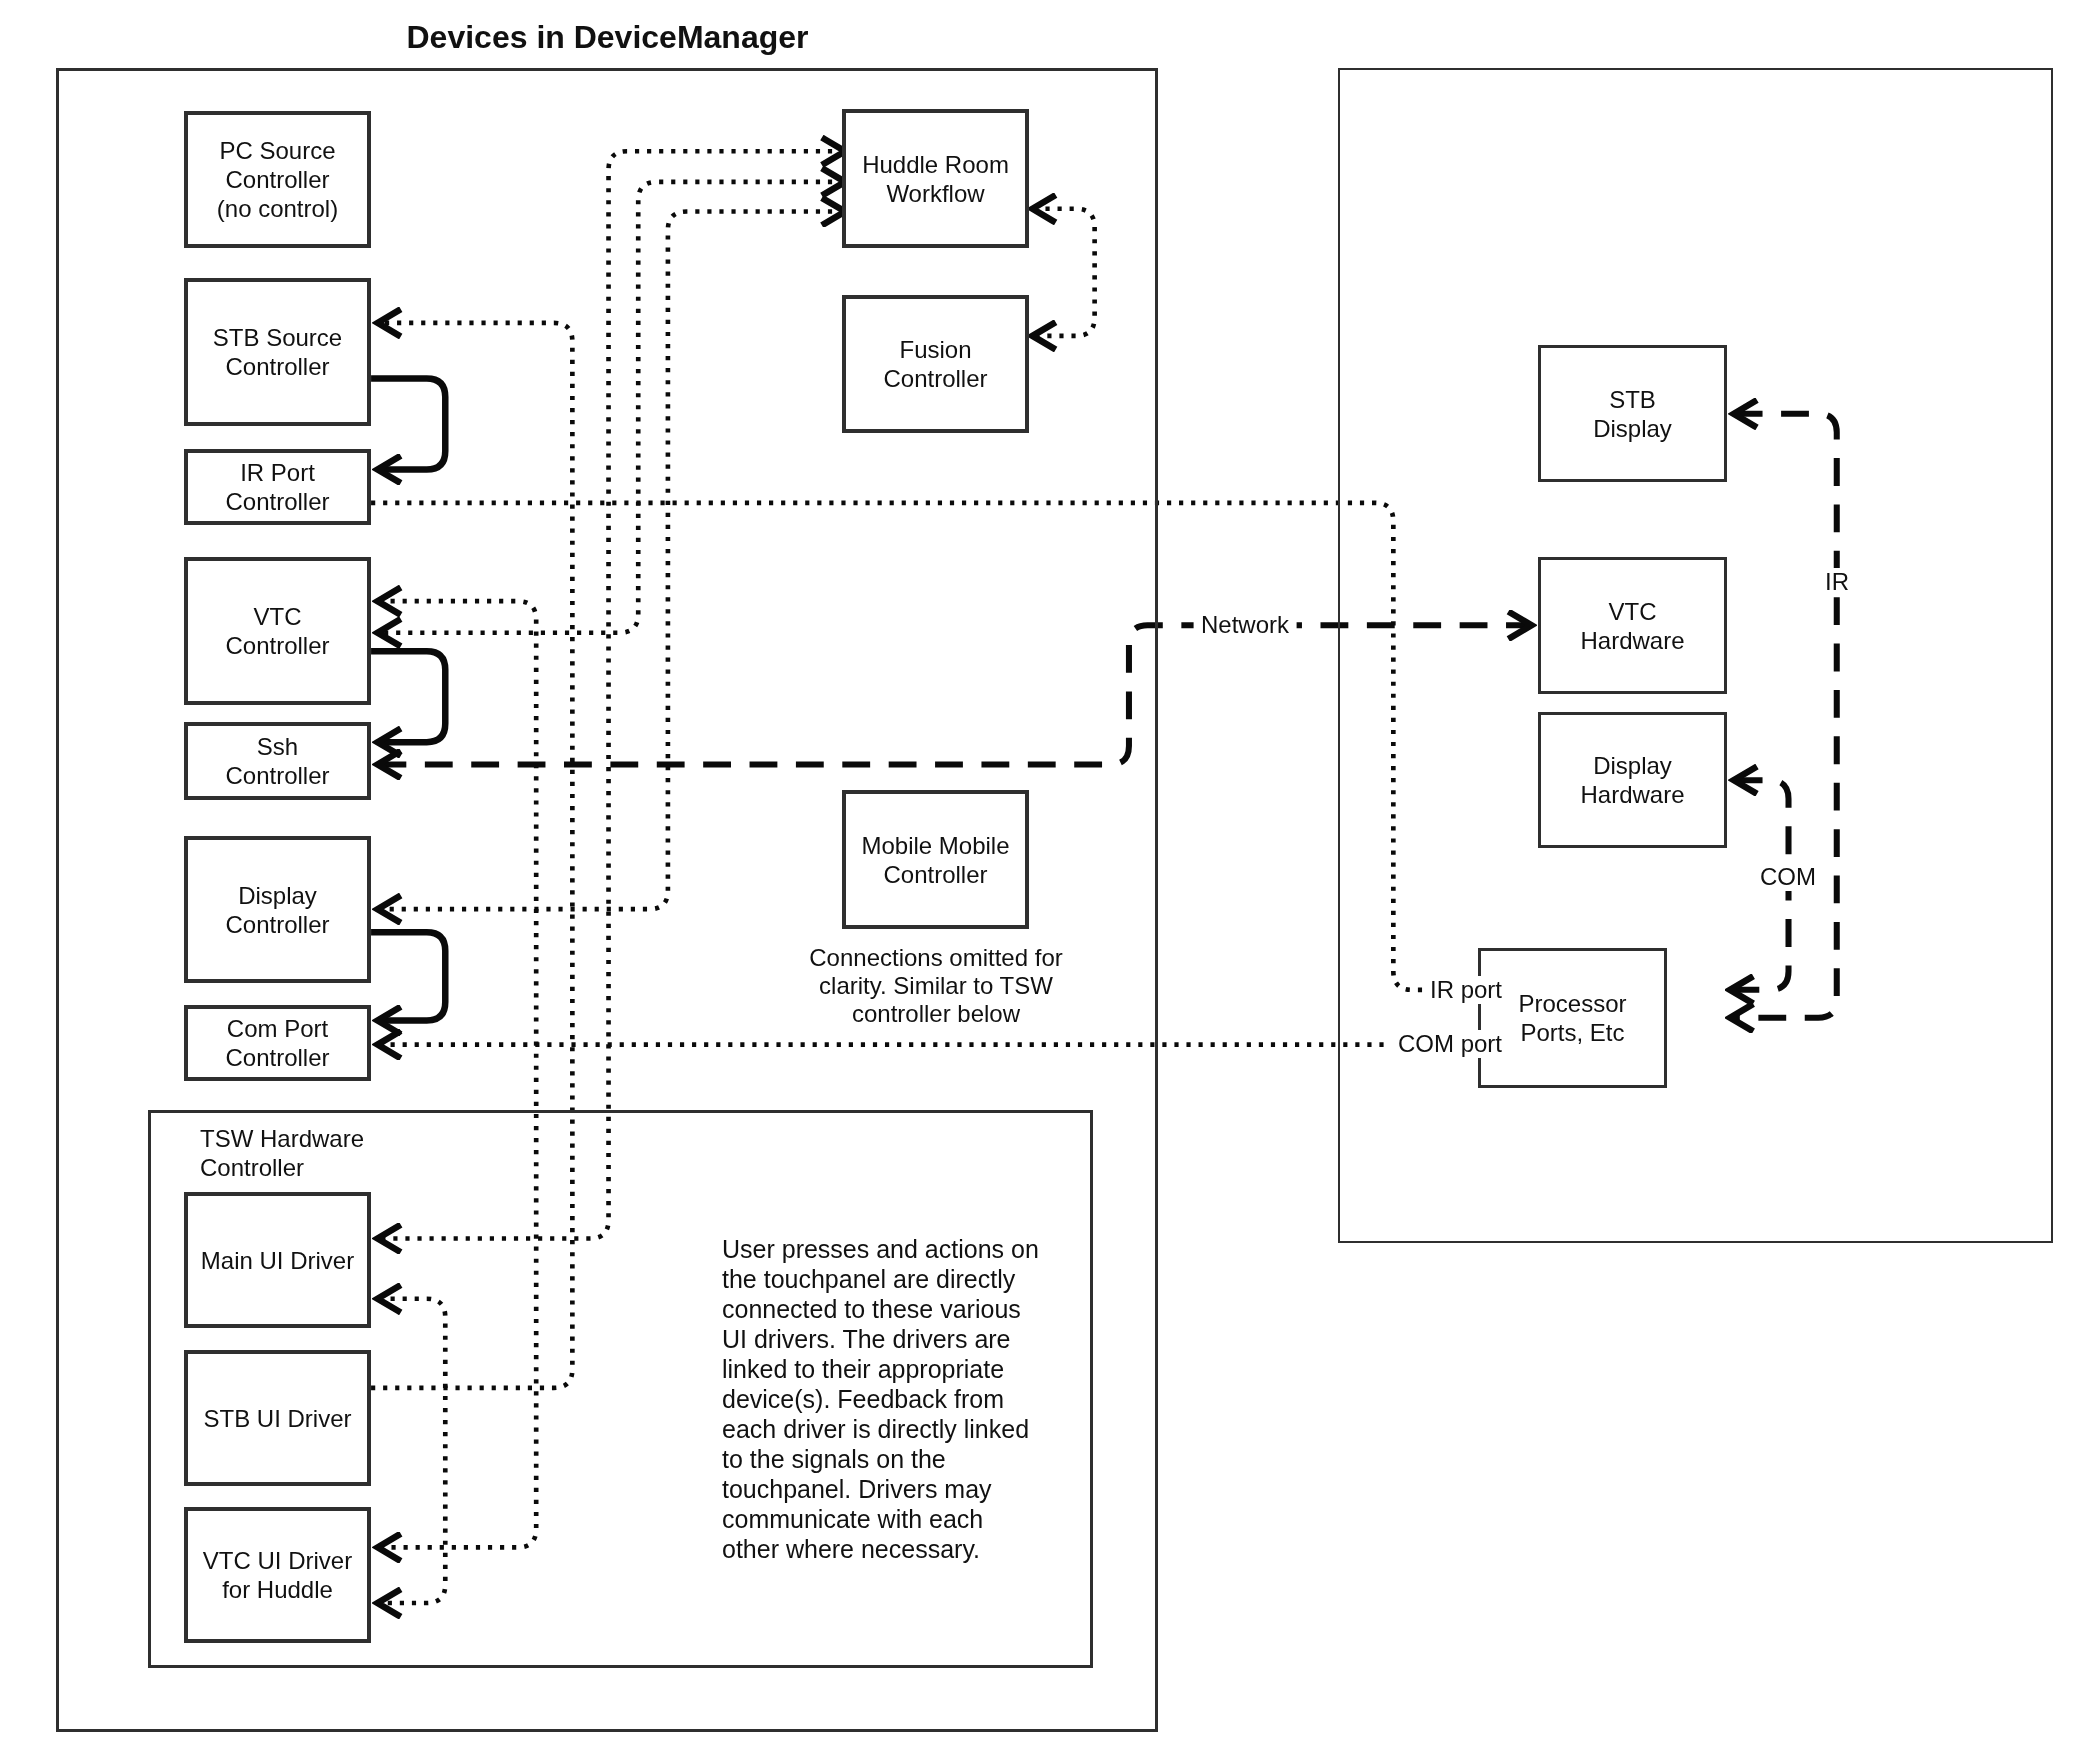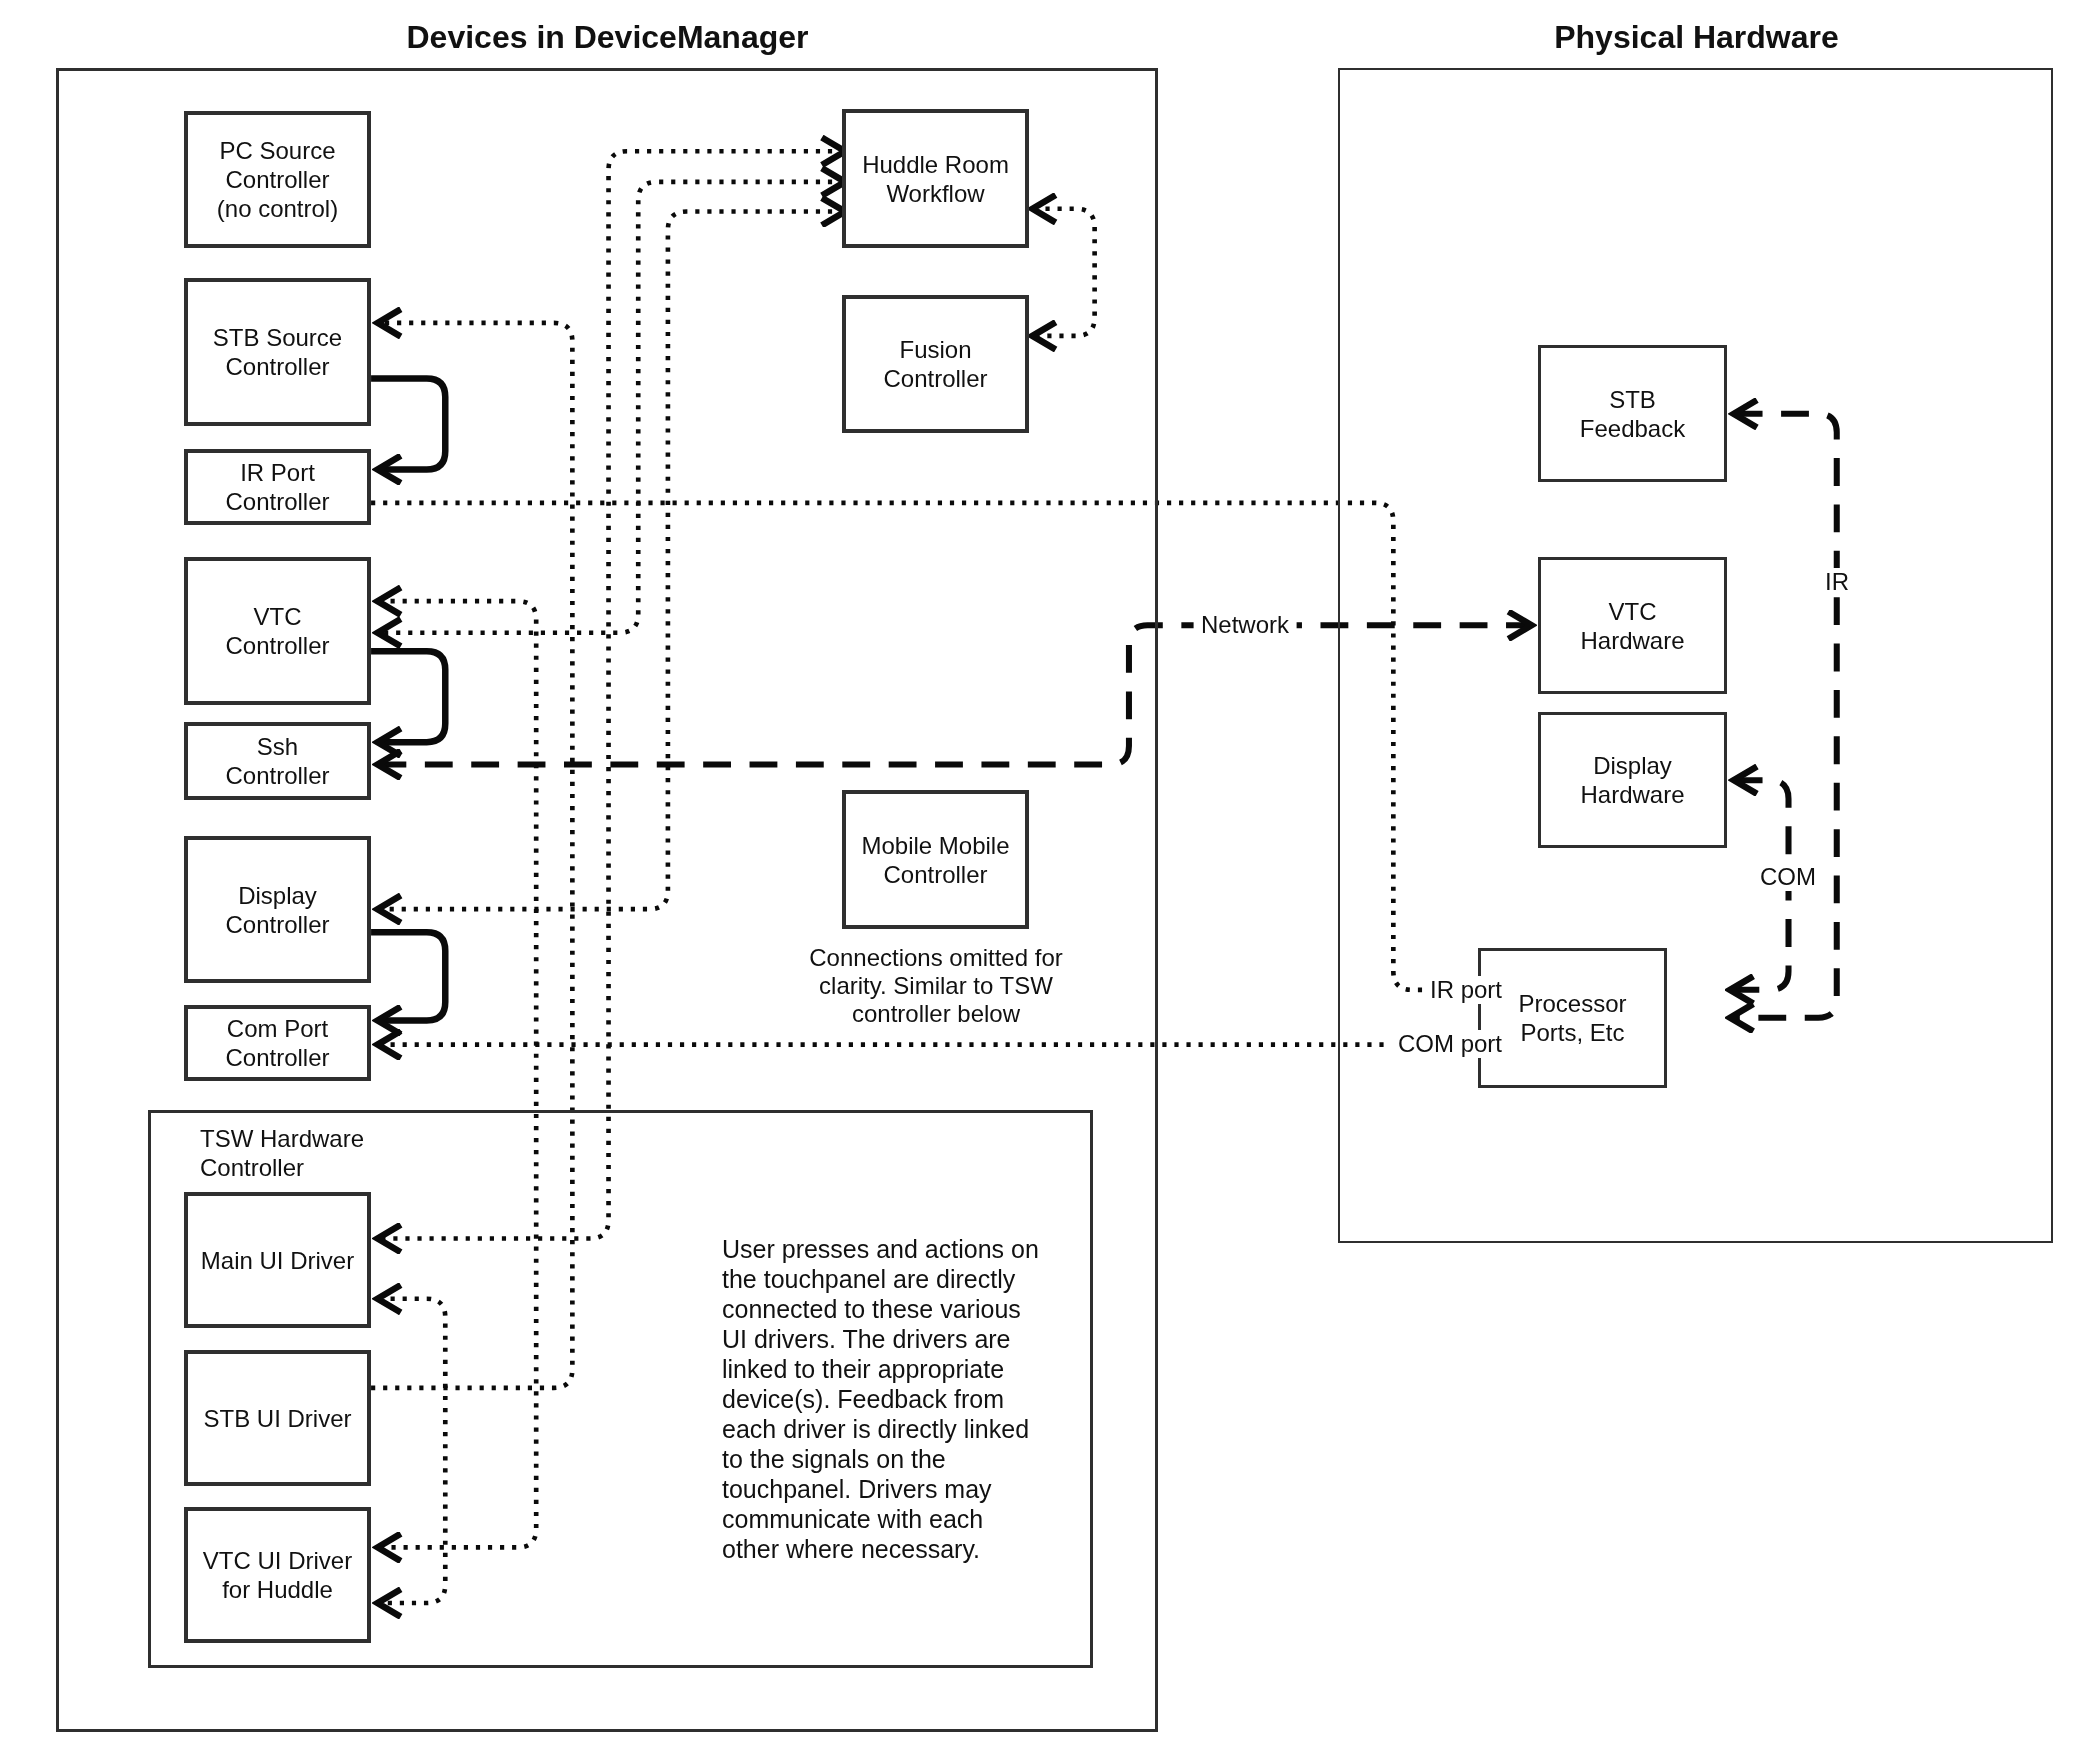--- a/index.html
+++ b/index.html
@@ -50,21 +50,20 @@
     <path class="d" d="M 1114 225 H 1160 Q 1180 225 1180 245 V 342 Q 1180 362 1160 362 H 1114" marker-start="url(#arr)" marker-end="url(#arr)"></path>
     <path class="d" d="M 400 542 H 1482 Q 1502 542 1502 562 V 1047 Q 1502 1067 1522 1067 H 1650" marker-end="url(#arr)"></path>
     <path class="d" d="M 408 1126 H 1650" marker-start="url(#arr)" marker-end="url(#arr)"></path>
 
     <path class="h" d="M 408 824 H 1197 Q 1217 824 1217 804 V 694 Q 1217 674 1237 674 H 1650" marker-start="url(#arr)" marker-end="url(#arr)"></path>
     <path class="h" d="M 1870 446 H 1960 Q 1980 446 1980 466 V 1077 Q 1980 1097 1960 1097 H 1866" marker-start="url(#arr)" marker-end="url(#arr)"></path>
     <path class="h" d="M 1870 841 H 1908 Q 1928 841 1928 861 V 1047 Q 1928 1067 1908 1067 H 1866" marker-start="url(#arr)" marker-end="url(#arr)"></path>
   </svg>
 
   <div class="ttl" style="left:329px;top:18.6px;width:557px;">Devices in DeviceManager</div>
-  <div class="ttl" style="left:1418px;top:18.6px;width:557px;">Physical Hardware</div>
 
   <div class="container c-left" style="left:56px;top:68px;width:1096px;height:1658px;"></div>
   <div class="container c-right" style="left:1338px;top:68px;width:711px;height:1171px;"></div>
   <div class="container c-tsw" style="left:148px;top:1110px;width:939px;height:552px;"></div>
   <div class="tswlbl" style="left:200px;top:1124px;width:297px;">TSW Hardware
 Controller</div>
 
   <div class="box" style="left:184px;top:111px;width:187px;height:137px;">PC Source
 Controller
 (no control)</div>
@@ -102,21 +101,21 @@
 UI drivers.  The drivers are
 linked to their appropriate
 device(s). Feedback from
 each driver is directly linked
 to the signals on the
 touchpanel. Drivers may
 communicate with each
 other where necessary.</div>
 
   <div class="box box-thin" style="left:1538px;top:345px;width:189px;height:137px;">STB
-Feedback</div>
+Display</div>
   <div class="box box-thin" style="left:1538px;top:557px;width:189px;height:137px;">VTC
 Hardware</div>
   <div class="box box-thin" style="left:1538px;top:712px;width:189px;height:136px;">Display
 Hardware</div>
   <div class="box box-thin" style="left:1478px;top:948px;width:189px;height:140px;">Processor
 Ports, Etc</div>
 
   <div class="lbl" style="left:1245px;top:625px;">Network</div>
   <div class="lbl" style="left:1837px;top:582px;">IR</div>
   <div class="lbl" style="left:1788px;top:877px;">COM</div>

